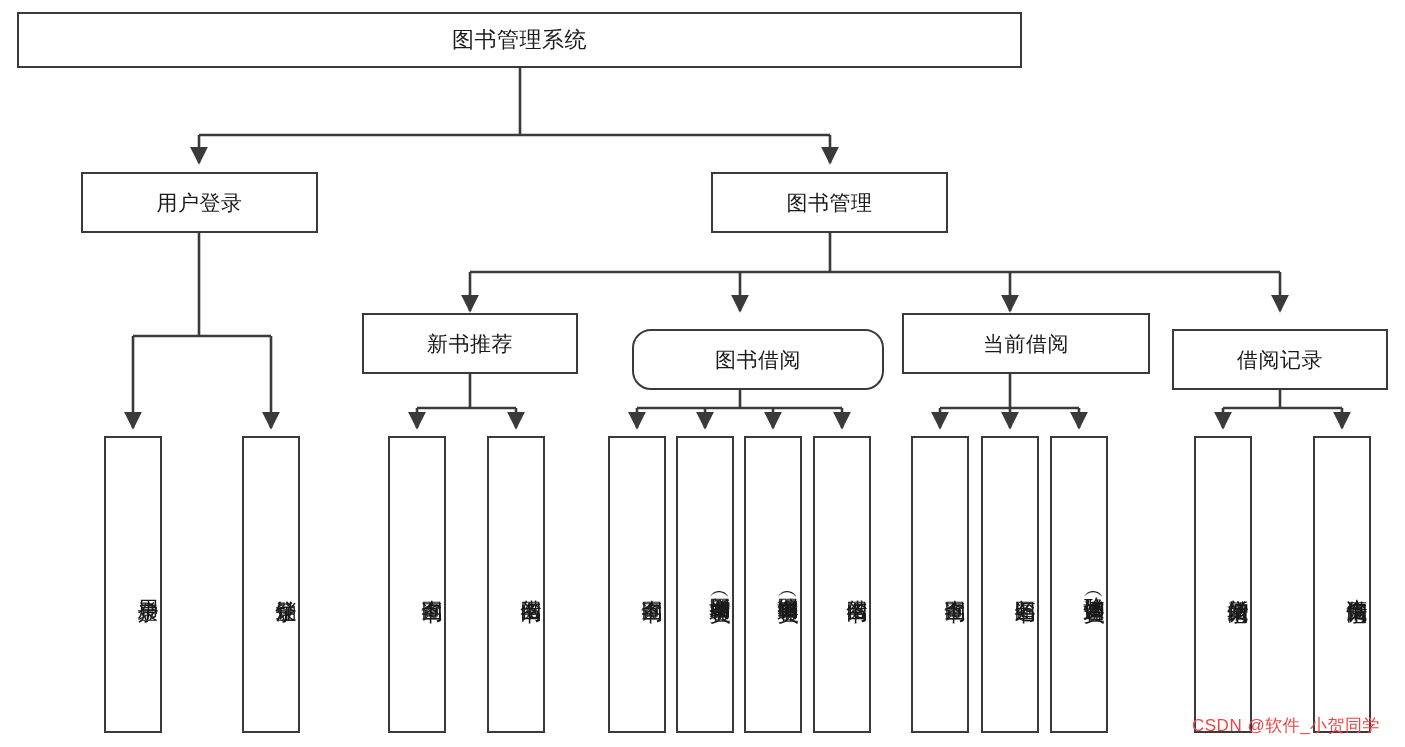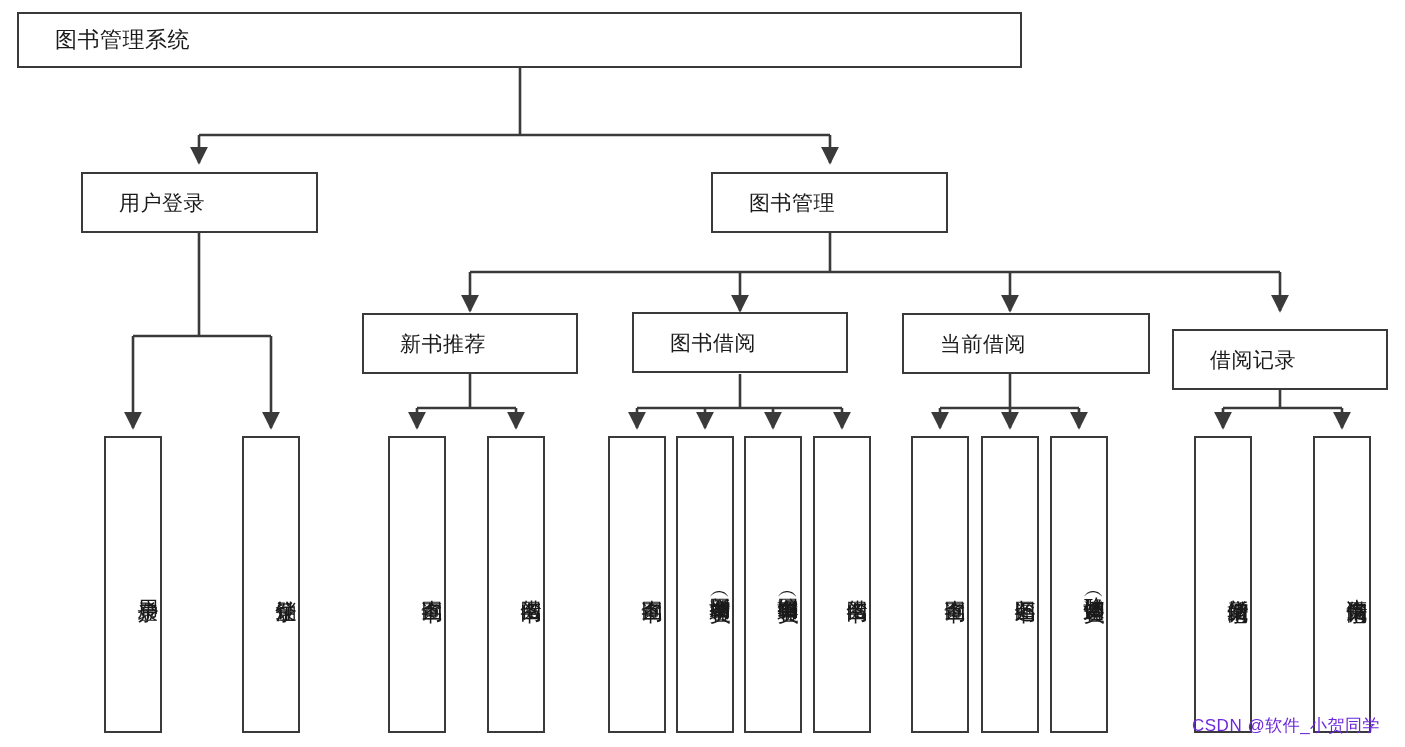--- a/index.html
+++ b/index.html
@@ -25,22 +25,22 @@
     width: 1405px;
     height: 747px;
   }
   .node {
     position: absolute;
     box-sizing: border-box;
     border: 2px solid #3a3a3a;
     background: #ffffff;
     display: flex;
     align-items: center;
+    justify-content: center;
     text-align: center;
-    padding-left: 36px;
   }
   .node.horiz {
     font-size: 21px;
     letter-spacing: 0.5px;
     line-height: 1.2;
   }
   .node.root {
     font-size: 22px;
   }
   .node.vert {
@@ -54,21 +54,21 @@
     justify-content: center;
   }
   .node.vert .vlabel {
     writing-mode: vertical-rl;
     text-orientation: upright;
     display: block;
   }
   .watermark {
     position: absolute;
     font-size: 17px;
-    color: #6d28d9;
+    color: #ef4444;
     letter-spacing: 0.5px;
     white-space: nowrap;
     user-select: none;
   }
 </style>
 </head>
 <body>
 
 <div id="canvas">
 
@@ -129,21 +129,21 @@
   <div class="node horiz" style="left:81px; top:172px; width:237px; height:61px;">
     <span>用户登录</span>
   </div>
   <div class="node horiz" style="left:362px; top:313px; width:216px; height:61px;">
     <span>新书推荐</span>
   </div>
 
   <div class="node horiz" style="left:711px; top:172px; width:237px; height:61px;">
     <span>图书管理</span>
   </div>
-  <div class="node horiz" style="left:632px; top:312px; width:216px; height:61px;">
+  <div class="node horiz" style="left:632px; top:329px; width:252px; height:61px;border-radius:19px;">
     <span>图书借阅</span>
   </div>
   <div class="node horiz" style="left:902px; top:313px; width:248px; height:61px;">
     <span>当前借阅</span>
   </div>
   <div class="node horiz" style="left:1172px; top:313px; width:216px; height:61px;margin-top:16px;">
     <span>借阅记录</span>
   </div>
 
   <div class="node vert" style="left:104px; top:436px; width:58px; height:297px;">

